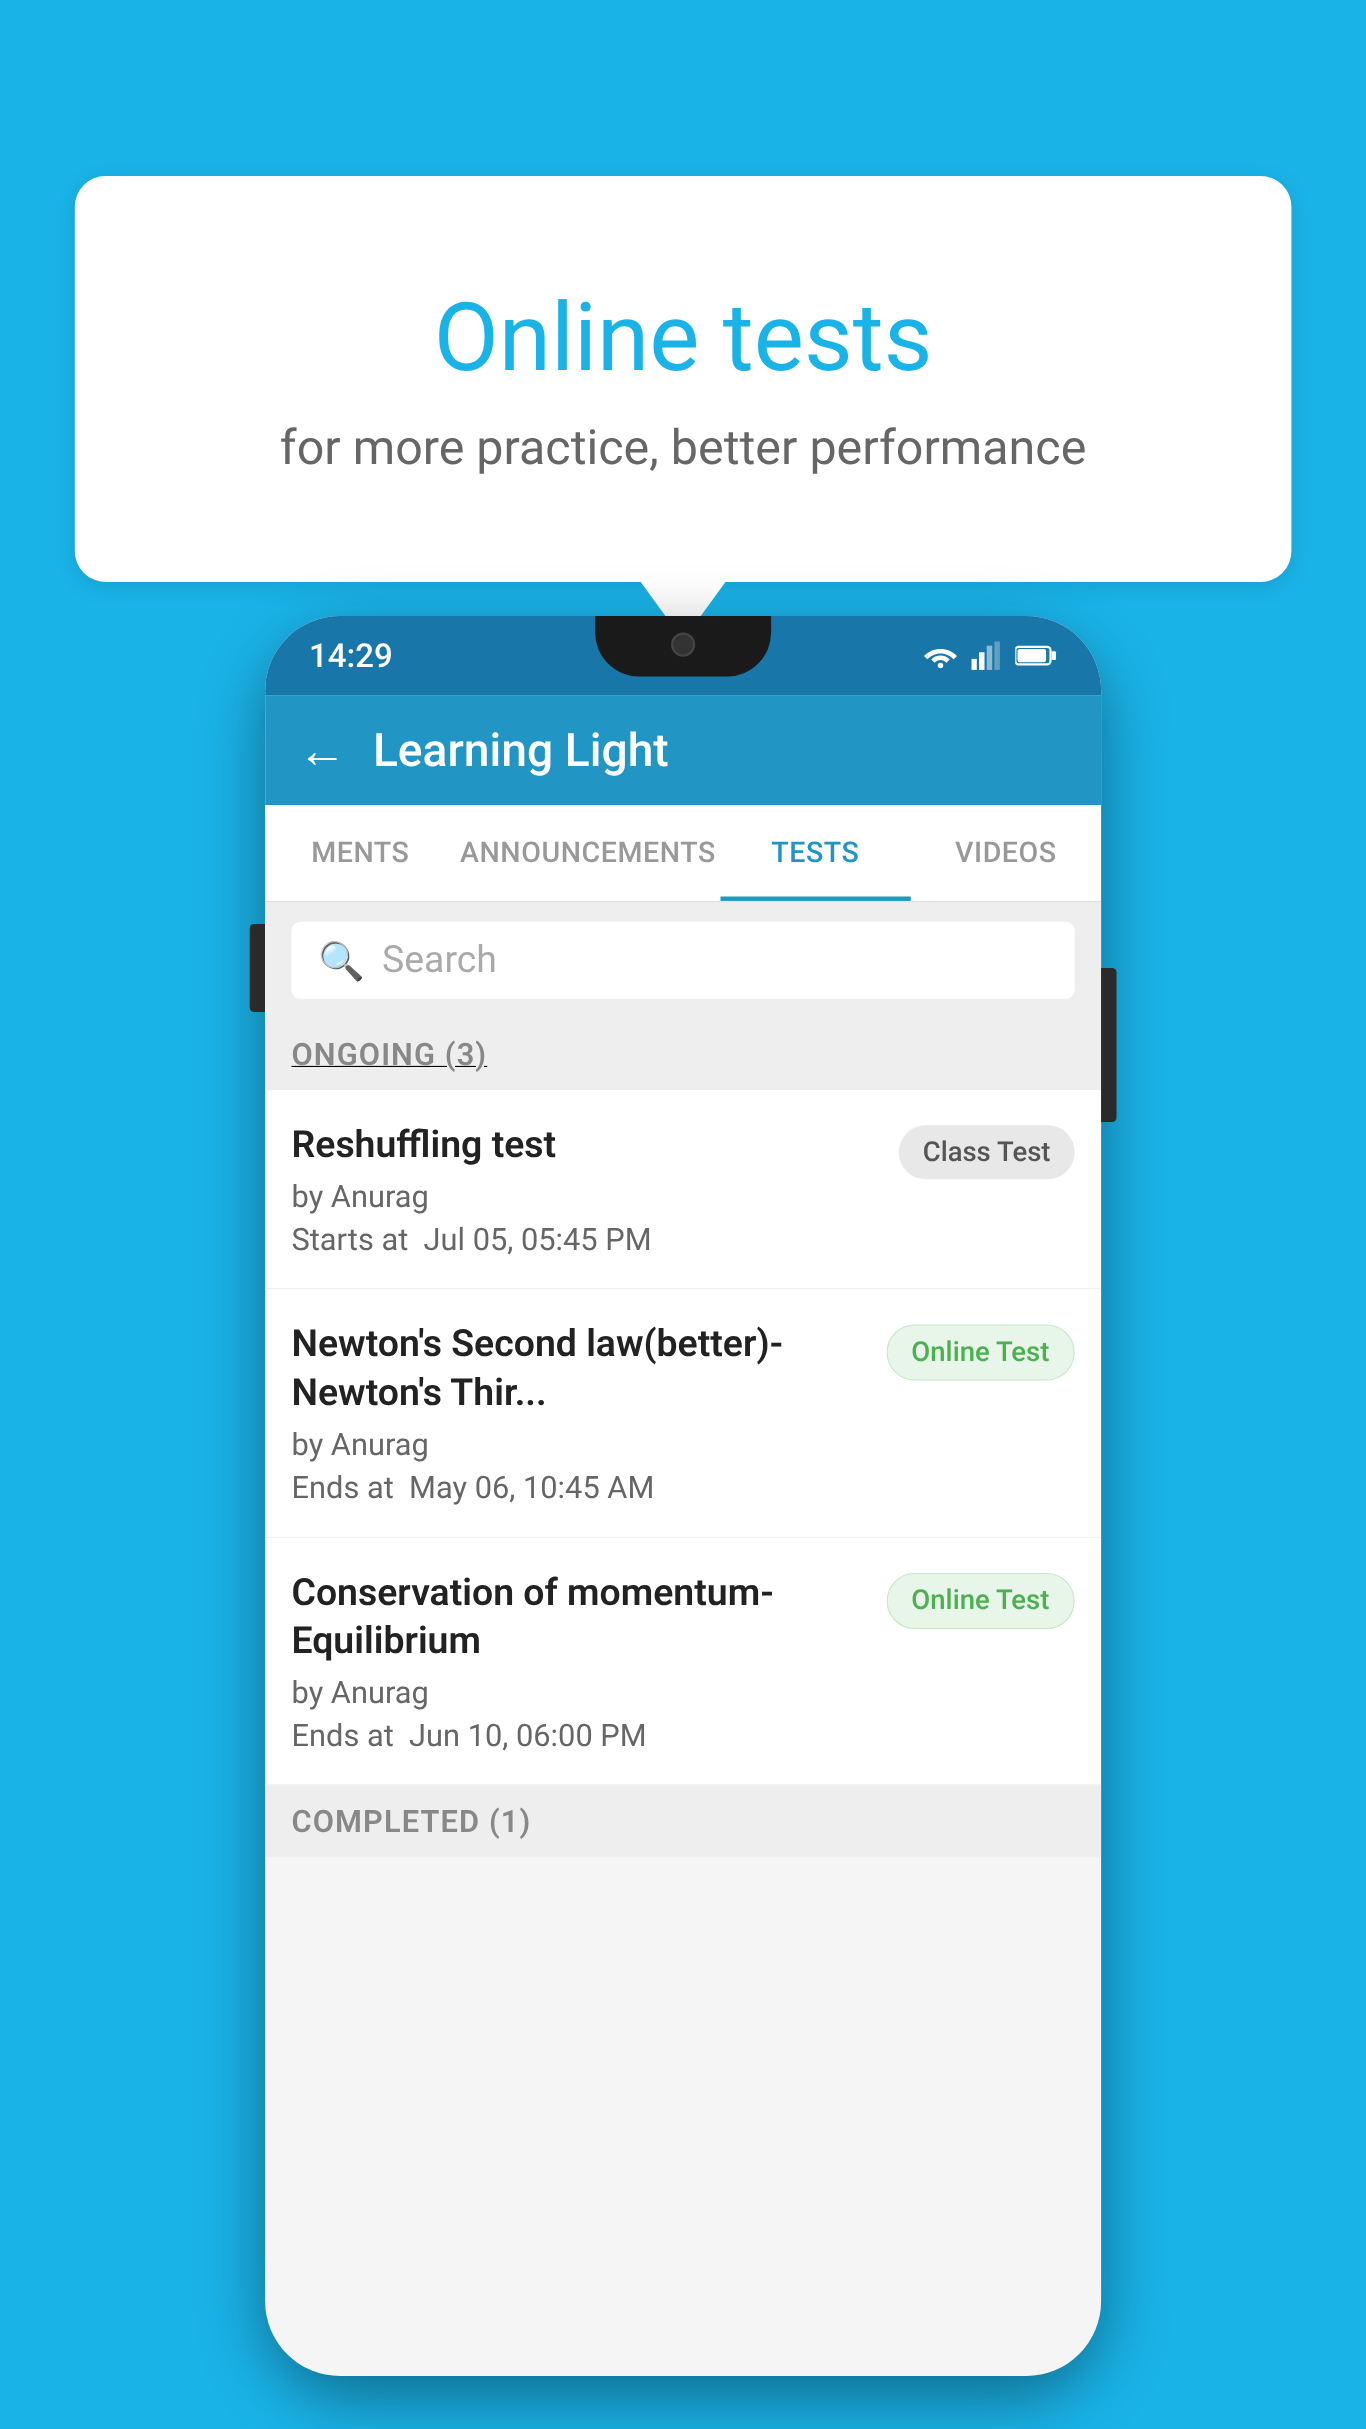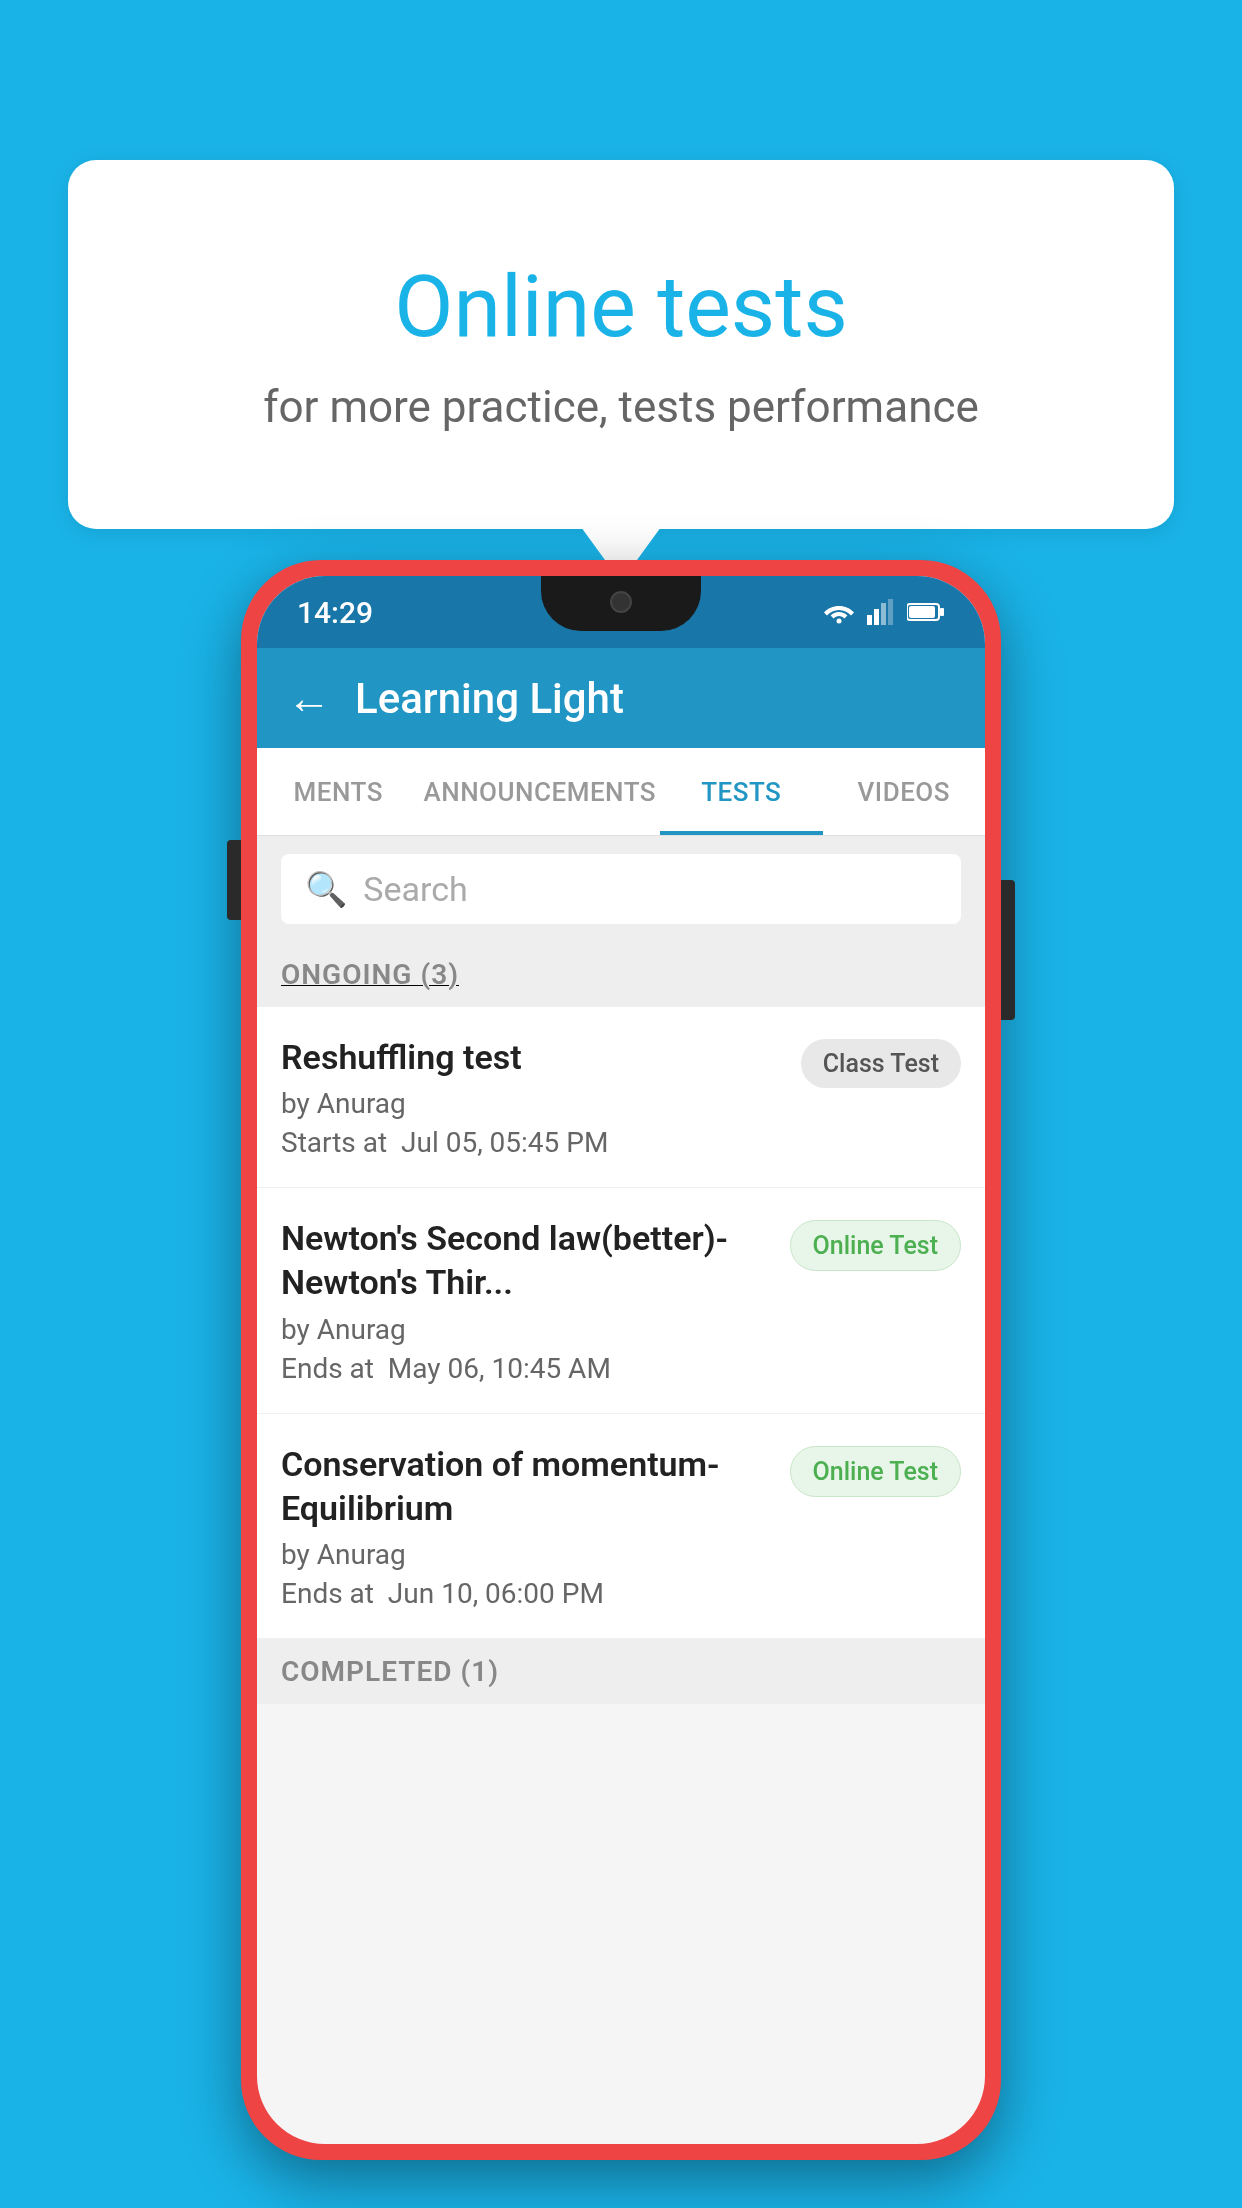--- a/index.html
+++ b/index.html
@@ -62,23 +62,23 @@
       top: 560px;
       left: 50%;
       transform: translateX(-50%);
       width: 760px;
       height: 1600px;
     }
 
     .phone-frame {
       width: 100%;
       height: 100%;
-      background: #ef4444;
+      background: #84cc16;
       border-radius: 80px;
-      padding: 16px;
+      padding: 0;
       position: relative;
       box-shadow: 0 20px 60px rgba(0,0,0,0.4);
     }
 
     
     .phone-frame::before {
       content: '';
       position: absolute;
       left: -14px;
       top: 280px;
@@ -328,21 +328,21 @@
       font-weight: 600;
       letter-spacing: 1px;
     }
   </style>
 </head>
 <body>
 
 <div class="speech-bubble-container">
   <div class="speech-bubble">
     <div class="speech-bubble-title">Online tests</div>
-    <div class="speech-bubble-subtitle">for more practice, tests performance</div>
+    <div class="speech-bubble-subtitle">for more practice, better performance</div>
   </div>
   <div class="speech-bubble-arrow"></div>
 </div>
 
 <div class="phone-container">
   <div class="phone-frame">
     <div class="phone-screen">
 
       <div class="status-bar">
         <span class="status-time">14:29</span>

